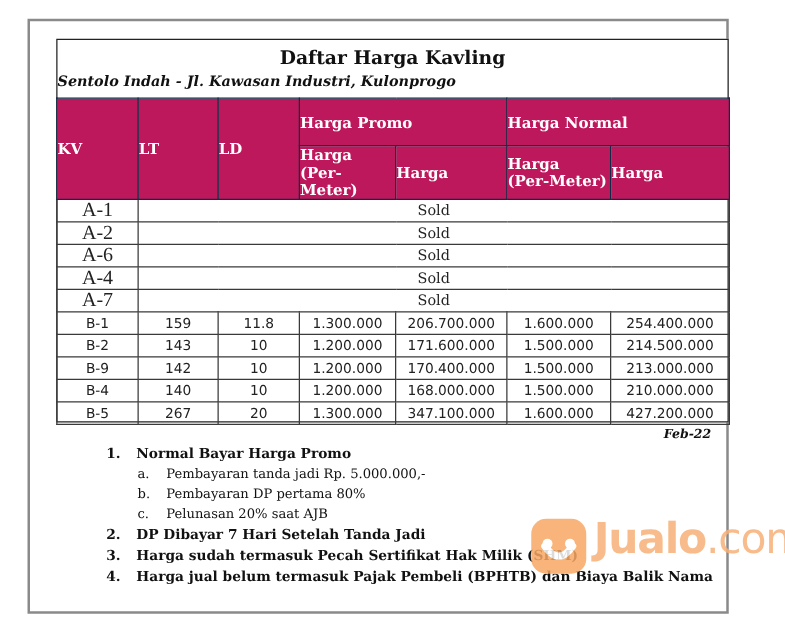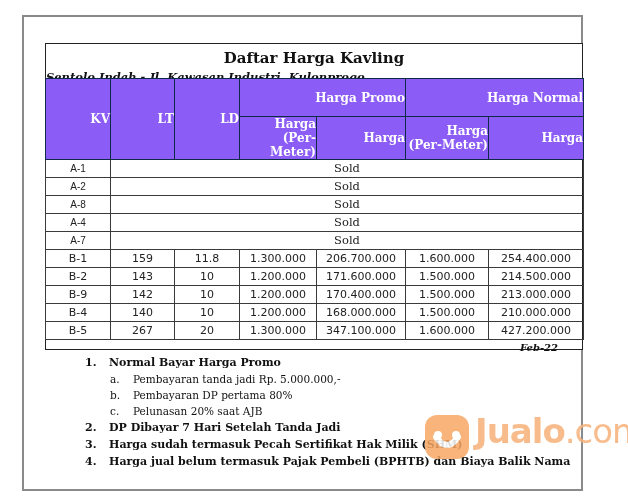--- a/index.html
+++ b/index.html
@@ -7,46 +7,46 @@
     width:628px; height:500px; background:#ffffff; position:relative; overflow:hidden;
     font-family: "DejaVu Serif", "Liberation Serif", serif;
     color:#1a1a1a;
   }
   .frame {
     position:absolute; left:22px; top:15px; width:561px; height:476px;
     border:2px solid #8a8a8a; box-sizing:border-box; background:#fff;
   }
   .table-box {
     position:absolute; left:45px; top:31px; width:538px; height:307px;
-    border:1px solid #222; box-sizing:border-box; background:#fff;margin-top:12px;
+    border:1px solid #222; box-sizing:border-box; background:#fff;
   }
   .title {
     position:absolute; left:0; top:5px; width:100%; text-align:center;
     font-size:15px; font-weight:bold; color:#111;
   }
   .subtitle {
     position:absolute; left:0; top:26px; width:100%; text-align:left;
     font-size:11.5px; font-weight:bold; font-style:italic; color:#111;
   }
   table.price {
     position:absolute; left:45px; top:78px; border-collapse:collapse;
     table-layout:fixed; font-size:11.5px;
   }
   table.price th {
-    background:#8b5cf6; color:#ffffff; font-weight:bold; border:1px solid #0f2a45;
-    text-align:right; vertical-align:middle; padding:0; line-height:14px; font-size:12px;
+    background:#be185d; color:#ffffff; font-weight:bold; border:1px solid #0f2a45;
+    text-align:left; vertical-align:middle; padding:0; line-height:14px; font-size:12px;
   }
   table.price td {
     border:1px solid #3a3a3a; text-align:center; padding:0; height:17px; line-height:17px;
     color:#222; font-family:"DejaVu Sans","Liberation Sans",sans-serif; font-size:11px;
   }
-  table.price td.kv { font-family:Liberation Sans, sans-serif; font-size:10px; }
+  table.price td.kv { font-family:Liberation Serif, serif; font-size:16px; }
   table.price td.sold { font-family:"DejaVu Serif","Liberation Serif",serif; font-size:11.5px;margin-left:17px; }
   .date-note {
-    position:absolute; left:520px; top:342px; width:60px; text-align:left;
+    position:absolute; left:520px; top:342px; width:60px; text-align:center;
     font-size:10px; font-weight:bold; font-style:italic; color:#111;
   }
   .notes {
     position:absolute; left:85px; top:354px; font-size:11px; color:#111;
   }
   .note-item { position:relative; height:17px; line-height:17px; white-space:nowrap; }
   .note-num { position:absolute; left:0; top:0; font-weight:bold; }
   .note-text { position:absolute; left:24px; top:0; font-weight:bold; }
   .sub-item { position:relative; height:16px; line-height:16px; white-space:nowrap; font-size:10.5px; }
   .sub-letter { position:absolute; left:25px; top:0; }
@@ -108,21 +108,21 @@
   <tbody>
     <tr>
       <td class="kv">A-1</td>
       <td class="sold" colspan="6">Sold</td>
     </tr>
     <tr>
       <td class="kv">A-2</td>
       <td class="sold" colspan="6">Sold</td>
     </tr>
     <tr>
-      <td class="kv">A-8</td>
+      <td class="kv">A-6</td>
       <td class="sold" colspan="6">Sold</td>
     </tr>
     <tr>
       <td class="kv">A-4</td>
       <td class="sold" colspan="6">Sold</td>
     </tr>
     <tr>
       <td class="kv">A-7</td>
       <td class="sold" colspan="6">Sold</td>
     </tr>

